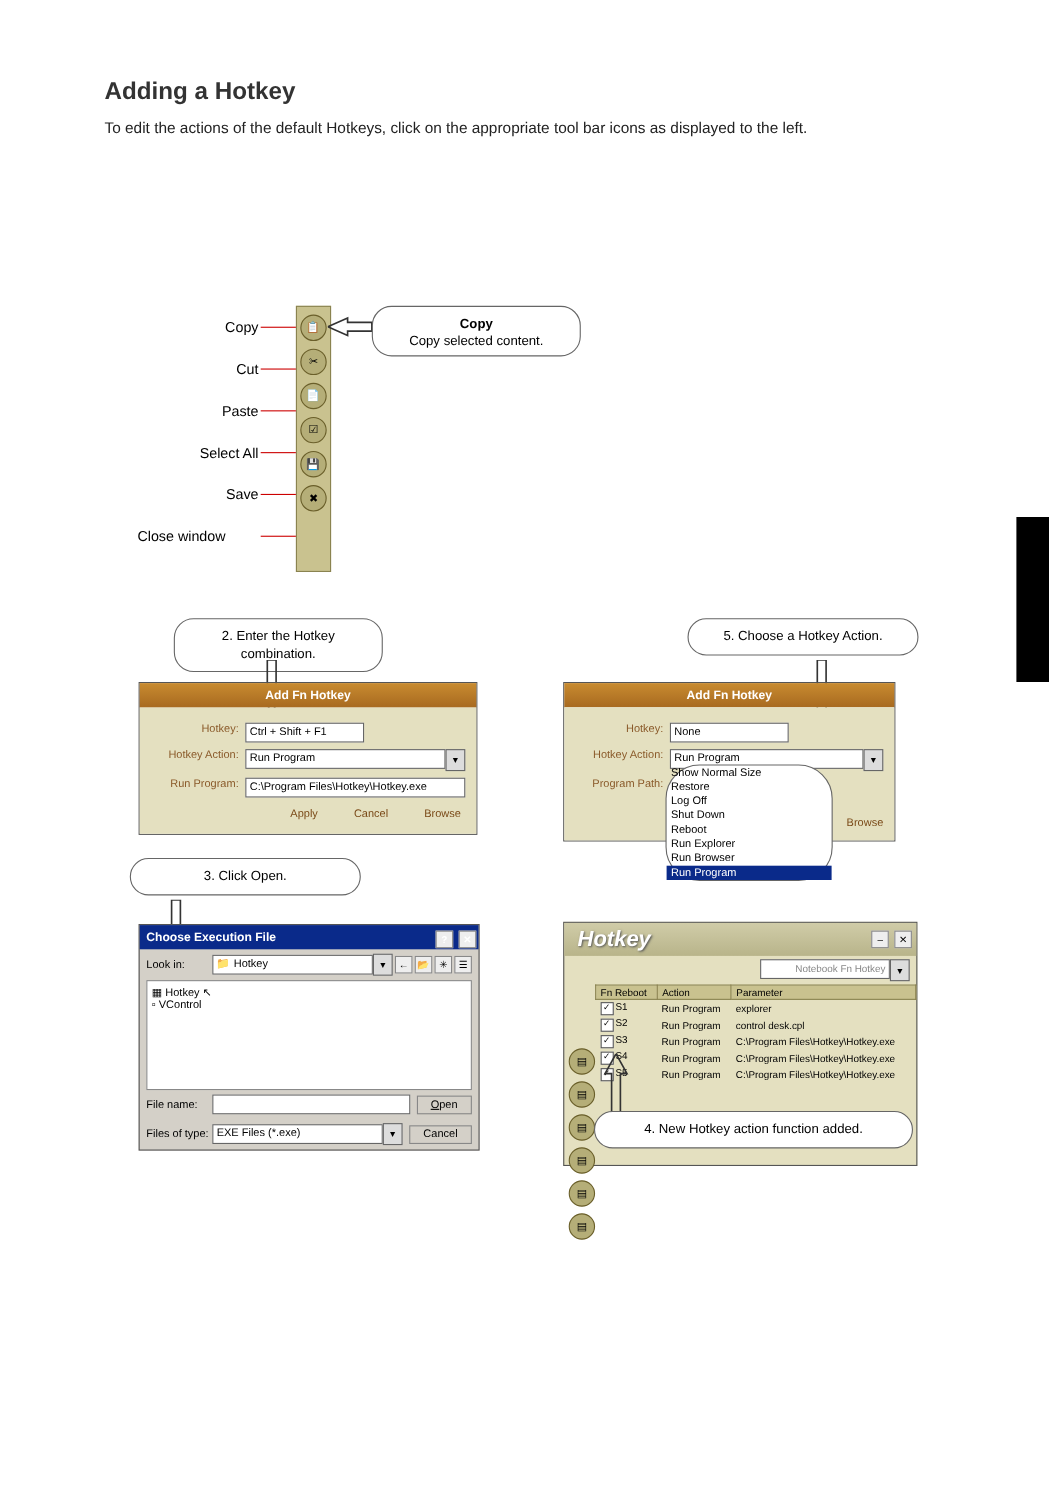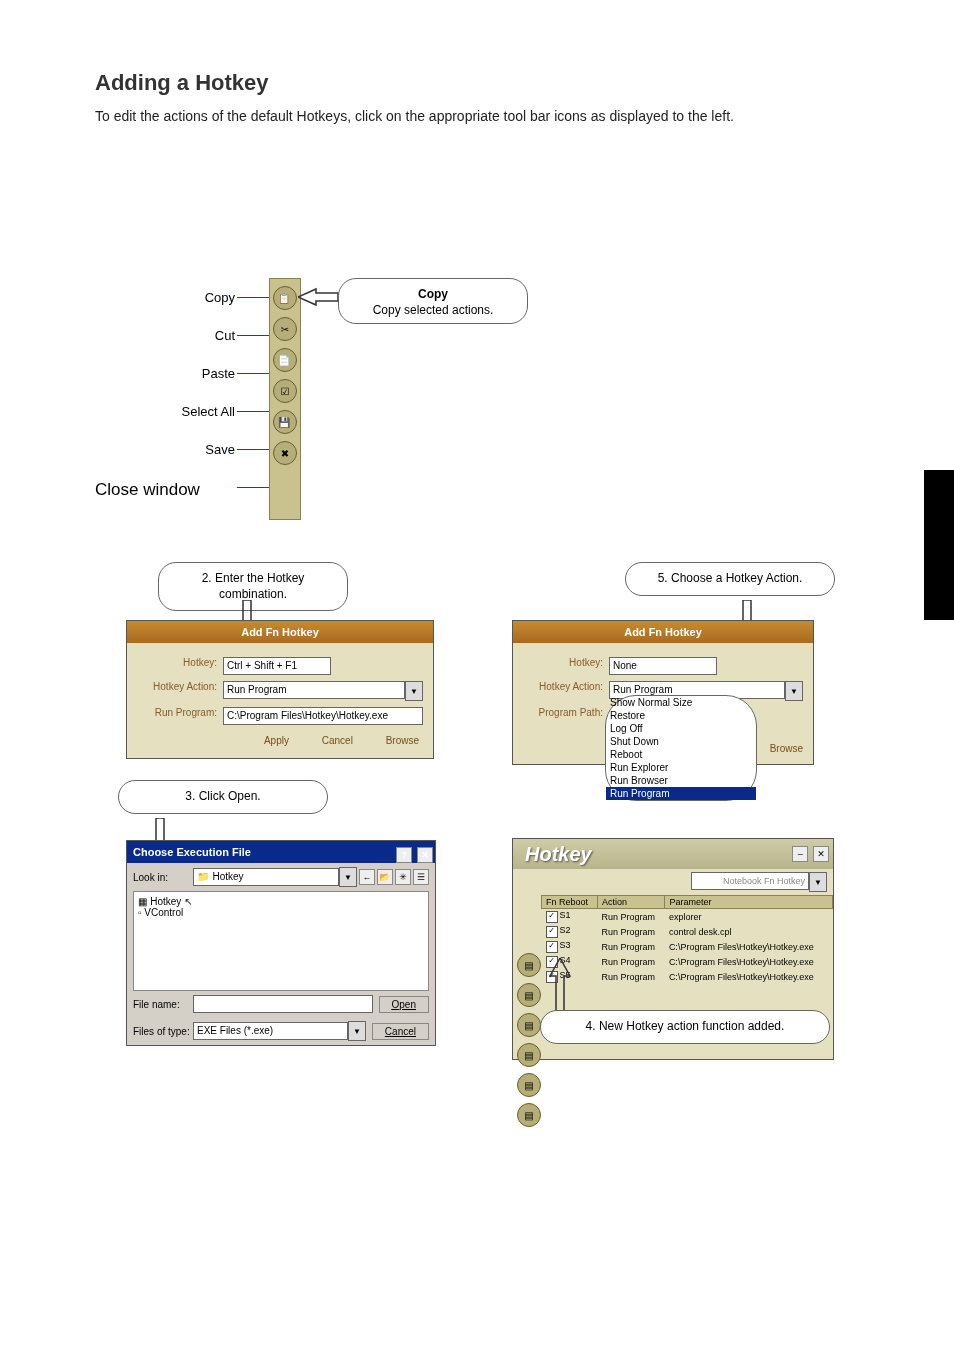--- a/index.html
+++ b/index.html
@@ -27,21 +27,21 @@
   .dlg-btns { text-align:right; padding:4px 4px 4px 0; }
   .link-btn { color:#7a4a18; font-size:10px; margin-left:30px; cursor:pointer; }
   .dropdown-list { background:#fff; border:1px solid #666; font-size:10px; }
   .dropdown-list div { padding:1px 4px; }
   .dropdown-list .sel { background:#0a2a8a; color:#fff; }
 
   .win-open { background:#d4d0c8; }
   .win-open .row { display:flex; align-items:center; padding:4px 6px; font-size:10px; }
   .win-open .row label { width:60px; }
   .file-area { background:#fff; border:1px solid #888; margin:0 6px; height:90px; padding:4px; font-size:10px; }
-  .win-btn { border:1px solid #888; background:#d4d0c8; padding:2px 12px; font-size:10px; cursor:pointer;text-decoration:underline; }
+  .win-btn { border:1px solid #888; background:#d4d0c8; padding:2px 12px; font-size:10px; cursor:pointer; }
   .icon-sq { width:14px; height:14px; border:1px solid #888; background:#eee; display:inline-flex; align-items:center; justify-content:center; font-size:9px; margin-left:2px; }
 
   .hotkey-win { background:#e4e0c0; }
   .hotkey-win .hdr { height:30px; background:linear-gradient(#d0cca8,#b8b48a); display:flex; align-items:center; justify-content:space-between; padding:0 4px; }
   .hotkey-win .hdr h3 { margin:0; color:#fff; font-size:20px; font-style:italic; font-weight:bold; text-shadow:1px 1px 2px #555; padding-left:8px; }
   .hotkey-win .sub { display:flex; justify-content:flex-end; padding:3px 6px;text-align:right; }
   .hotkey-table { width:100%; font-size:9px; border-collapse:collapse; }
   .hotkey-table th { background:#c9c28f; border:1px solid #8a8350; padding:1px 4px; text-align:left; font-weight:normal; }
   .hotkey-table td { padding:1px 4px; }
   .chk { width:10px; height:10px; border:1px solid #555; display:inline-block; background:#fff; font-size:8px; line-height:8px; text-align:center; margin-right:2px; }
@@ -81,28 +81,28 @@
   <div style="position:absolute; left:95px; top:290px; font-size:13px; width:140px; text-align:right;">Copy</div>
   <div class="redline" style="left:237px; top:335px; width:32px;"></div>
   <div style="position:absolute; left:95px; top:328px; font-size:13px; width:140px; text-align:right;">Cut</div>
   <div class="redline" style="left:237px; top:373px; width:32px;"></div>
   <div style="position:absolute; left:95px; top:366px; font-size:13px; width:140px; text-align:right;">Paste</div>
   <div class="redline" style="left:237px; top:411px; width:32px;"></div>
   <div style="position:absolute; left:95px; top:404px; font-size:13px; width:140px; text-align:right;">Select All</div>
   <div class="redline" style="left:237px; top:449px; width:32px;"></div>
   <div style="position:absolute; left:95px; top:442px; font-size:13px; width:140px; text-align:right;">Save</div>
   <div class="redline" style="left:237px; top:487px; width:32px;"></div>
-  <div style="position:absolute; left:95px; top:480px; font-size:17px; width:140px; text-align:left;">Close window</div>
+  <div style="position:absolute; left:95px; top:480px; font-size:13px; width:140px; text-align:center;">Close window</div>
 
   <svg class="arrow-svg" style="left:298px; top:285px;" width="45" height="30">
     <polygon points="0,12 18,4 18,8 40,8 40,16 18,16 18,20" fill="none" stroke="#333" stroke-width="1.5"></polygon>
   </svg>
   <div class="callout-box" style="left:338px; top:278px; width:160px; height:28px;">
     <b>Copy</b><br>
-    <span>Copy selected actions.</span>
+    <span>Copy selected content.</span>
   </div>
 
   <div class="callout-box" style="left:158px; top:562px; width:160px;">2. Enter the Hotkey combination.</div>
   <svg class="arrow-svg" style="left:235px; top:600px;" width="24" height="50">
     <polygon points="8,0 16,0 16,30 22,30 12,48 2,30 8,30" fill="none" stroke="#333" stroke-width="1.5"></polygon>
   </svg>
   <div class="dlg" style="left:126px; top:620px; width:306px;">
     <div class="dlg-title-bar">Add Fn Hotkey</div>
     <div class="dlg-marble">
       <div class="fld-row">

